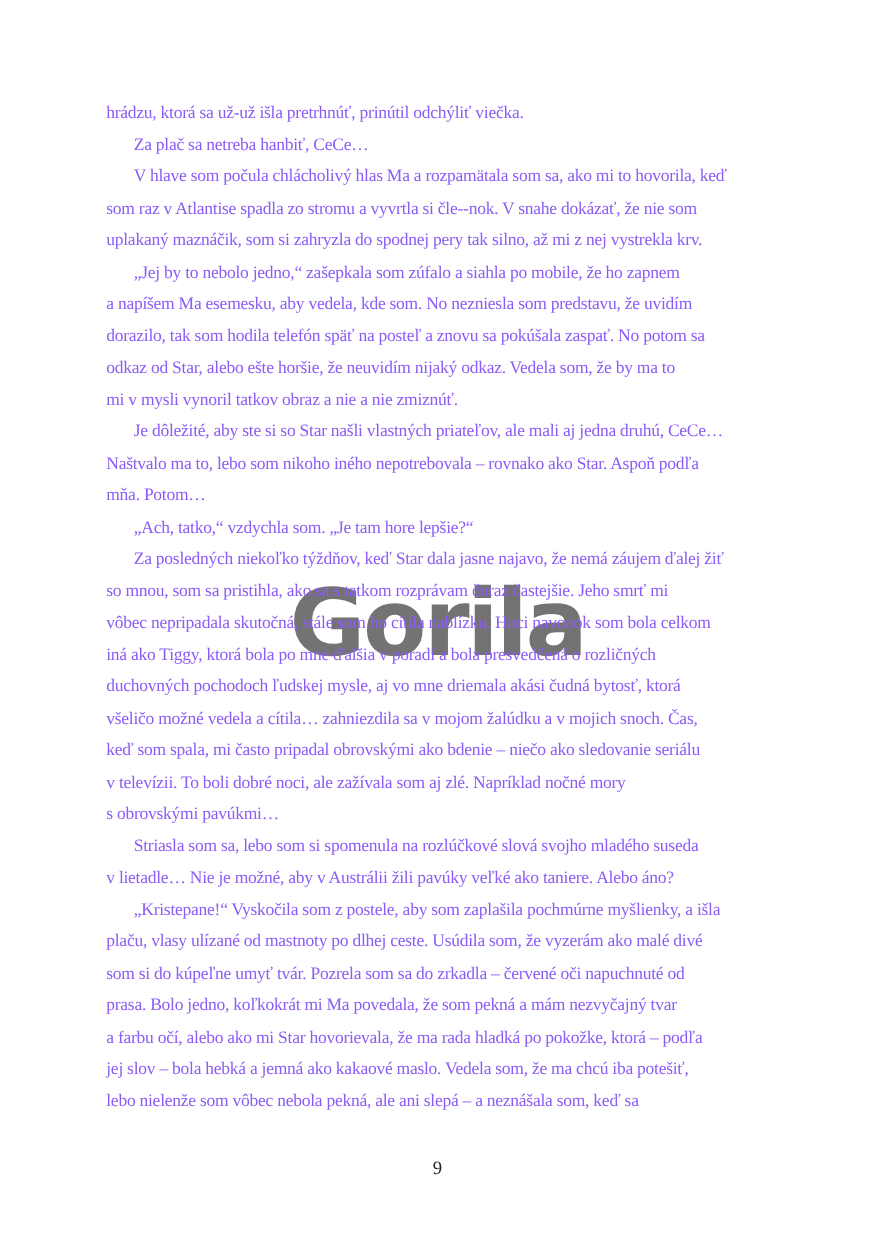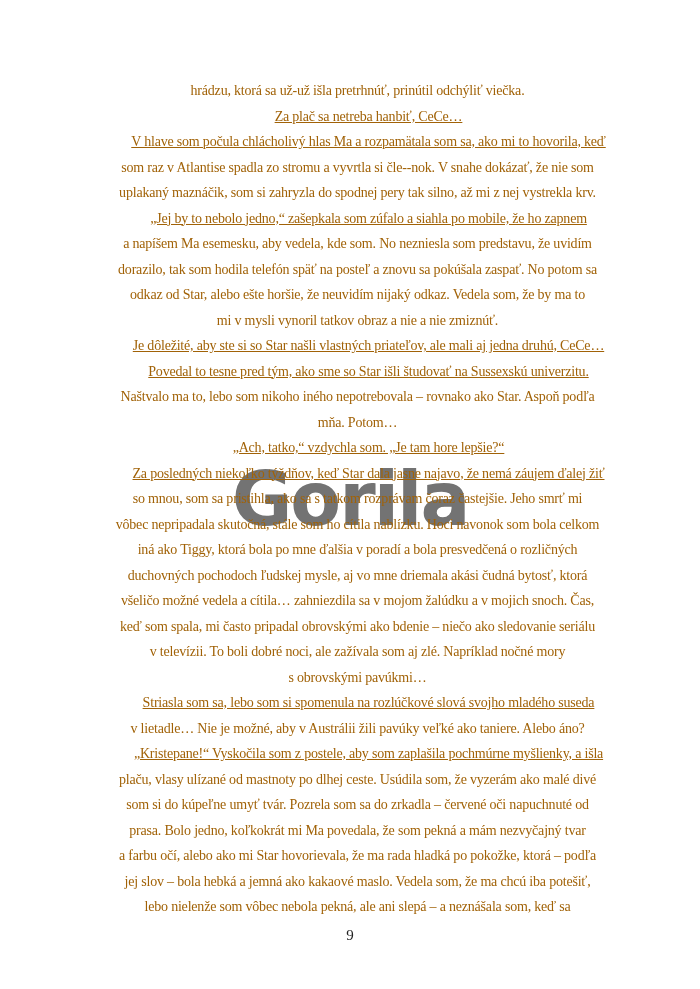--- a/index.html
+++ b/index.html
@@ -34,27 +34,25 @@
     position: absolute;
     left: 85px;
     top: 78px;
     width: 545px;
     z-index: 1;
   }
   .text-line {
     font-size: 14px;
     line-height: 25.5px;
     letter-spacing: -0.2px;
-    color: #a16207;
+    color: #8b5cf6;
     white-space: nowrap;
-    text-align: center;
   }
   .text-line.indent {
     padding-left: 22px;
-    text-decoration: underline;
   }
   #footer {
     position: absolute;
     left: 0;
     top: 926px;
     width: 700px;
     text-align: center;
     z-index: 1;
   }
   #page-number {
@@ -74,21 +72,20 @@
       <div class="text-line indent">Za plač sa netreba hanbiť, CeCe…</div>
       <div class="text-line indent">V hlave som počula chlácholivý hlas Ma a rozpamätala som sa, ako mi to hovorila, keď</div>
       <div class="text-line">som raz v Atlantise spadla zo stromu a vyvrtla si čle--nok. V snahe dokázať, že nie som</div>
       <div class="text-line">uplakaný maznáčik, som si zahryzla do spodnej pery tak silno, až mi z nej vystrekla krv.</div>
       <div class="text-line indent">„Jej by to nebolo jedno,“ zašepkala som zúfalo a siahla po mobile, že ho zapnem</div>
       <div class="text-line">a napíšem Ma esemesku, aby vedela, kde som. No nezniesla som predstavu, že uvidím</div>
       <div class="text-line">dorazilo, tak som hodila telefón späť na posteľ a znovu sa pokúšala zaspať. No potom sa</div>
       <div class="text-line">odkaz od Star, alebo ešte horšie, že neuvidím nijaký odkaz. Vedela som, že by ma to</div>
       <div class="text-line">mi v mysli vynoril tatkov obraz a nie a nie zmiznúť.</div>
       <div class="text-line indent">Je dôležité, aby ste si so Star našli vlastných priateľov, ale mali aj jedna druhú, CeCe…</div>
-      <div class="text-line indent">Povedal to tesne pred tým, ako sme so Star išli študovať na Sussexskú univerzitu.</div>
       <div class="text-line">Naštvalo ma to, lebo som nikoho iného nepotrebovala – rovnako ako Star. Aspoň podľa</div>
       <div class="text-line">mňa. Potom…</div>
       <div class="text-line indent">„Ach, tatko,“ vzdychla som. „Je tam hore lepšie?“</div>
       <div class="text-line indent">Za posledných niekoľko týždňov, keď Star dala jasne najavo, že nemá záujem ďalej žiť</div>
       <div class="text-line">so mnou, som sa pristihla, ako sa s tatkom rozprávam čoraz častejšie. Jeho smrť mi</div>
       <div class="text-line">vôbec nepripadala skutočná, stále som ho cítila nablízku. Hoci navonok som bola celkom</div>
       <div class="text-line">iná ako Tiggy, ktorá bola po mne ďalšia v poradí a bola presvedčená o rozličných</div>
       <div class="text-line">duchovných pochodoch ľudskej mysle, aj vo mne driemala akási čudná bytosť, ktorá</div>
       <div class="text-line">všeličo možné vedela a cítila… zahniezdila sa v mojom žalúdku a v mojich snoch. Čas,</div>
       <div class="text-line">keď som spala, mi často pripadal obrovskými ako bdenie – niečo ako sledovanie seriálu</div>

